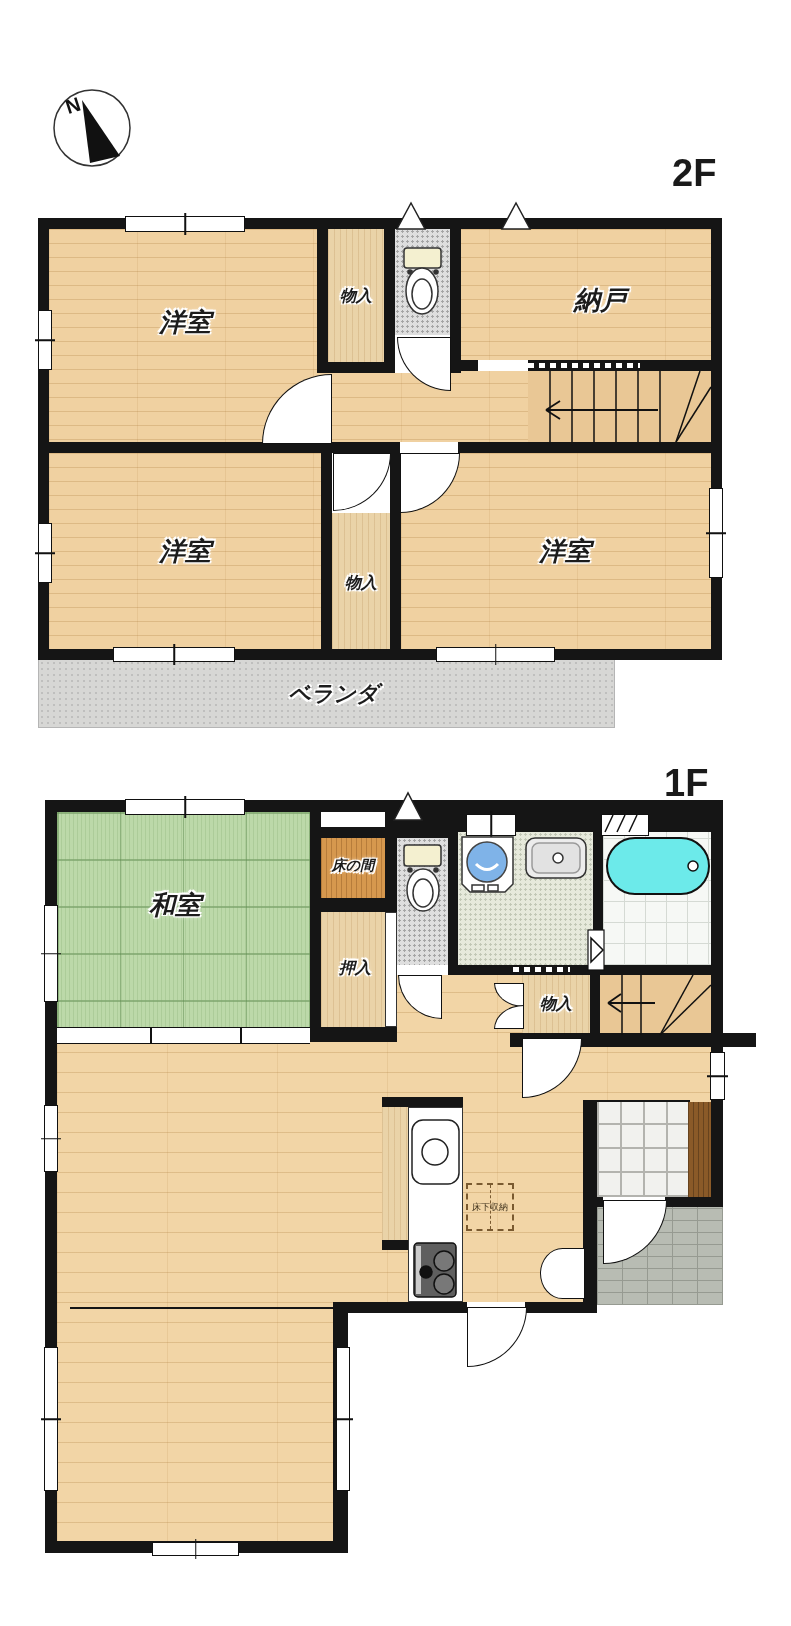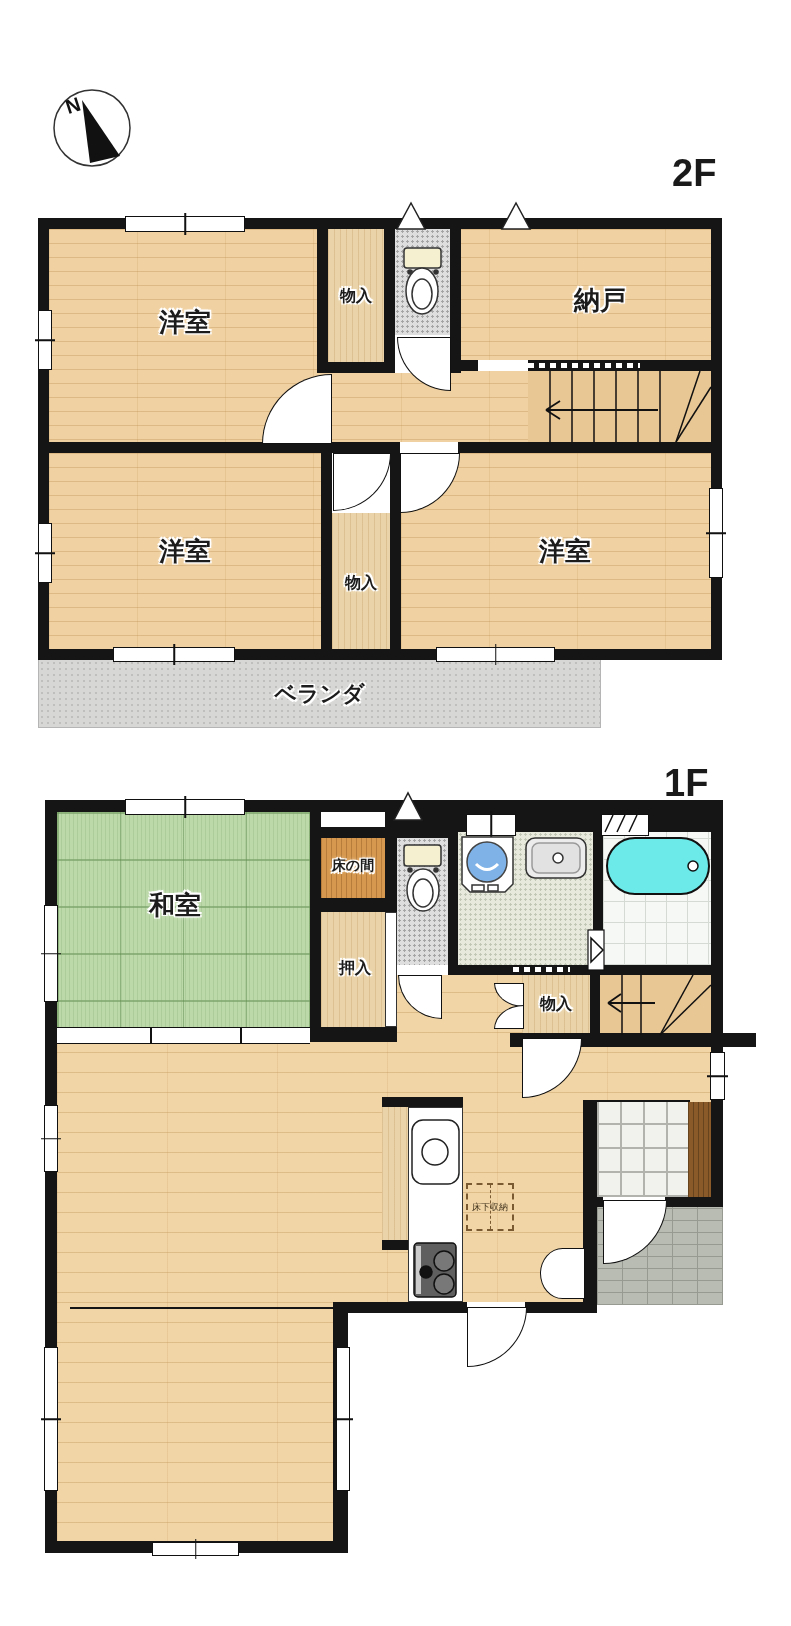--- a/index.html
+++ b/index.html
@@ -35,35 +35,35 @@
      repeating-linear-gradient(0deg, #d5dad4 0 1.5px, transparent 1.5px 21px),
      repeating-linear-gradient(90deg, #d5dad4 0 1.5px, transparent 1.5px 21px);}
   .tilefl{background-color:#f1f1ee;background-image:
      repeating-linear-gradient(0deg, #b3b3ae 0 2px, transparent 2px 24px),
      repeating-linear-gradient(90deg, #b3b3ae 0 2px, transparent 2px 23px);}
   .porch{background-color:#b8bcb3;background-image:
      repeating-linear-gradient(0deg, #969a91 0 1px, transparent 1px 12px),
      repeating-linear-gradient(90deg, #969a91 0 1px, transparent 1px 25px);}
   .balcony{background-color:#d7d7d5;background-image:
      radial-gradient(circle, rgba(120,120,120,.25) 1px, transparent 1.3px);background-size:6px 6px;
-     border:1px solid #b5b5b5;z-index:0;}
+     border:1px solid #b5b5b5;z-index:0;padding-left:14px;}
   .stair{background-color:#e9c795;}
   
   .arc{position:absolute;background:#fff;border:1.5px solid #111;z-index:4;}
   .arc.rtl{border-radius:100% 0 0 0;}
   .arc.rbr{border-radius:0 0 100% 0;}
   .arc.rbl{border-radius:0 0 0 100%;}
   
   .win{position:absolute;background:#fff;border:1px solid #111;z-index:5;}
   .win .tv{position:absolute;left:50%;top:-4px;bottom:-4px;width:1.5px;background:#111;transform:translateX(-50%);}
   .win .th{position:absolute;top:50%;left:-4px;right:-4px;height:1.5px;background:#111;transform:translateY(-50%);}
   .dashw{position:absolute;height:5px;z-index:3;background:repeating-linear-gradient(90deg,#fff 0 6px,transparent 6px 11px);}
   .svglayer{position:absolute;z-index:6;overflow:visible;}
   .lab{position:absolute;transform:translate(-50%,-50%);font-weight:700;color:#1c1c1c;white-space:nowrap;z-index:7;
-       text-shadow:-1.5px -1.5px 0 #fff,1.5px -1.5px 0 #fff,-1.5px 1.5px 0 #fff,1.5px 1.5px 0 #fff,0 0 4px #fff;}
+       text-shadow:-1.5px -1.5px 0 #fff,1.5px -1.5px 0 #fff,-1.5px 1.5px 0 #fff,1.5px 1.5px 0 #fff,0 0 4px #fff;font-style:italic;}
   .ftitle{position:absolute;font-size:38px;font-weight:600;color:#1a1a1a;z-index:7;}
   .plan2f{position:absolute;left:38px;top:218px;width:684px;height:442px;border:11px solid #151515;box-sizing:border-box;}
   .plan1f{position:absolute;left:45px;top:800px;width:678px;height:753px;}
   .ufs{position:absolute;border:2px dashed #7a5a30;z-index:4;display:flex;align-items:center;justify-content:center;
        background:repeating-linear-gradient(90deg, transparent 0 20px, rgba(122,90,48,.0) 20px 21px);}
   .ufs .mid{position:absolute;left:50%;top:0;bottom:0;width:0;border-left:1.5px dashed #7a5a30;}
   .ufs span{font-size:9px;font-weight:400;color:#3c2f1a;z-index:1;}
   .doorbox{position:absolute;background:#fff;border:1.5px solid #111;border-radius:50% 0 0 50%;z-index:4;}
   .sliding{position:absolute;background:#fff;border-top:1.5px solid #111;border-bottom:1.5px solid #111;z-index:3;}
   .sliding i{position:absolute;top:0;bottom:0;width:1.5px;background:#111;}

